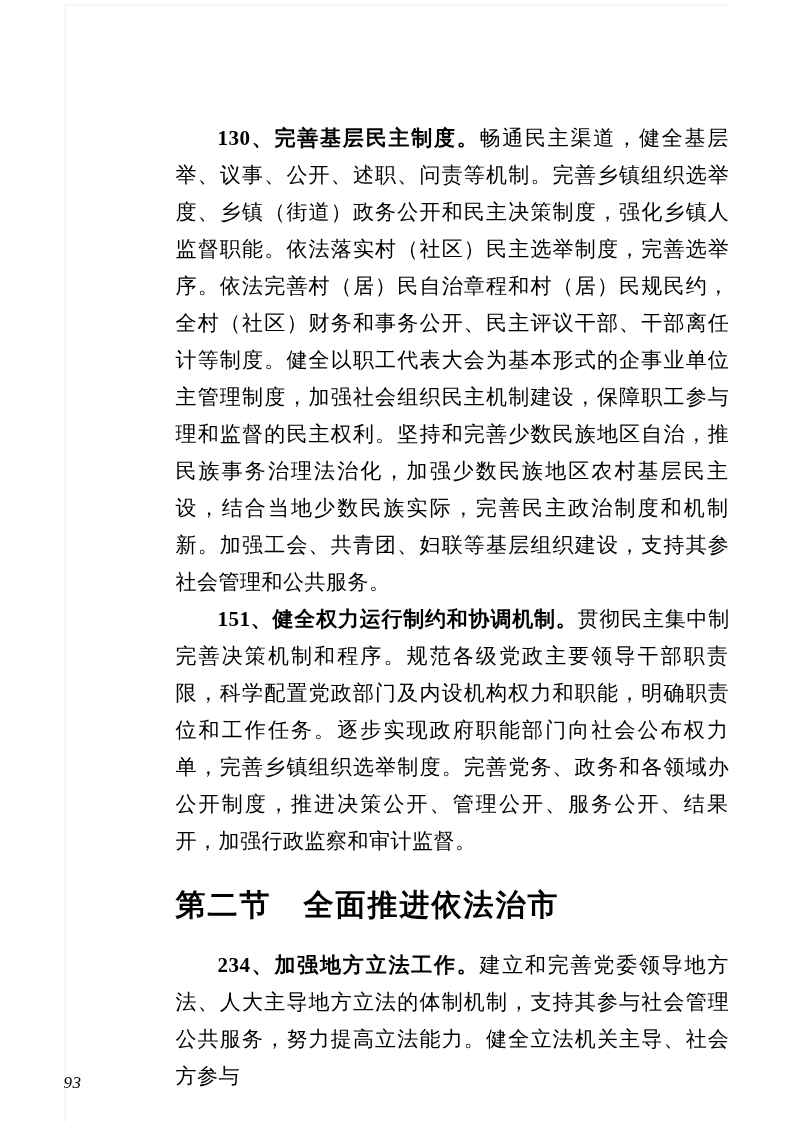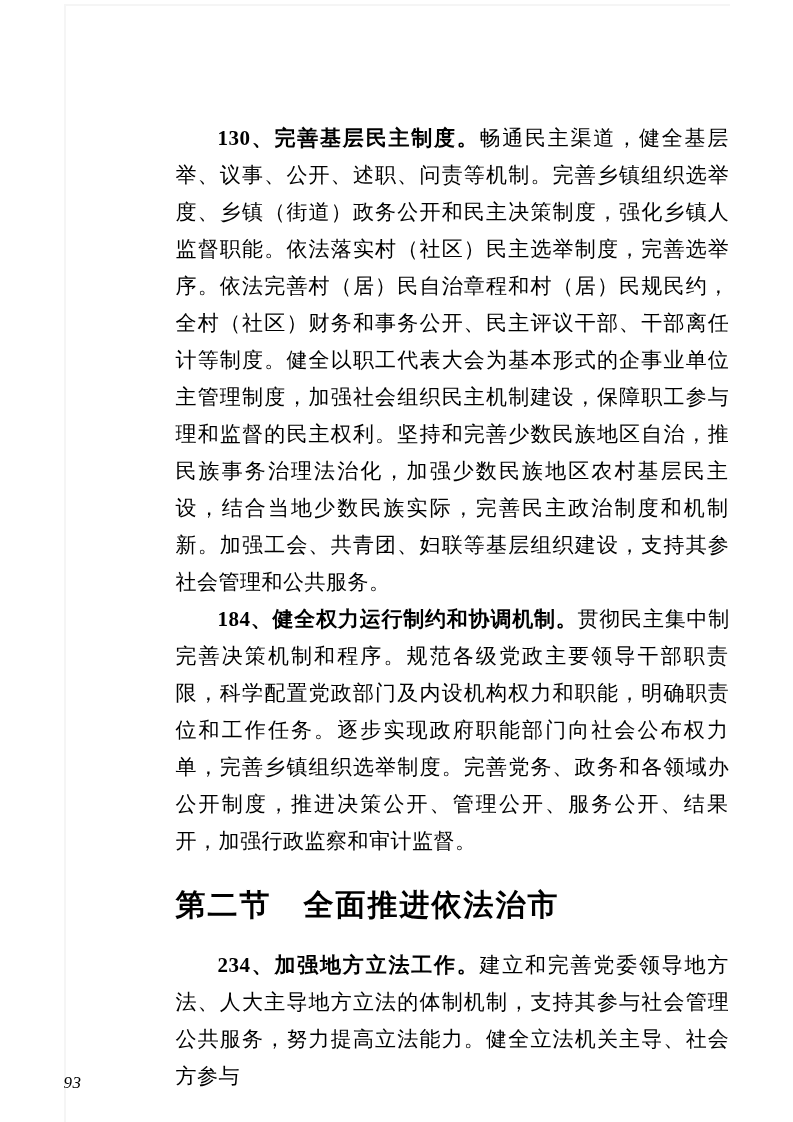--- a/index.html
+++ b/index.html
@@ -59,21 +59,21 @@
   }
 </style>
 </head>
 <body>
 
 <div class="page">
   <div class="content">
 
     <p class="para"><span class="para-lead">130、完善基层民主制度。</span><span>畅通民主渠道，健全基层选举、议事、公开、述职、问责等机制。完善乡镇组织选举制度、乡镇（街道）政务公开和民主决策制度，强化乡镇人大监督职能。依法落实村（社区）民主选举制度，完善选举程序。依法完善村（居）民自治章程和村（居）民规民约，健全村（社区）财务和事务公开、民主评议干部、干部离任审计等制度。健全以职工代表大会为基本形式的企事业单位民主管理制度，加强社会组织民主机制建设，保障职工参与管理和监督的民主权利。坚持和完善少数民族地区自治，推进民族事务治理法治化，加强少数民族地区农村基层民主建设，结合当地少数民族实际，完善民主政治制度和机制创新。加强工会、共青团、妇联等基层组织建设，支持其参与社会管理和公共服务。</span></p>
 
-    <p class="para"><span class="para-lead">184、健全权力运行制约和协调机制。</span><span>贯彻民主集中制，完善决策机制和程序。规范各级党政主要领导干部职责权限，科学配置党政部门及内设机构权力和职能，明确职责定位和工作任务。逐步实现政府职能部门向社会公布权力清单，完善乡镇组织选举制度。完善党务、政务和各领域办事公开制度，推进决策公开、管理公开、服务公开、结果公开，加强行政监察和审计监督。</span></p>
+    <p class="para"><span class="para-lead">151、健全权力运行制约和协调机制。</span><span>贯彻民主集中制，完善决策机制和程序。规范各级党政主要领导干部职责权限，科学配置党政部门及内设机构权力和职能，明确职责定位和工作任务。逐步实现政府职能部门向社会公布权力清单，完善乡镇组织选举制度。完善党务、政务和各领域办事公开制度，推进决策公开、管理公开、服务公开、结果公开，加强行政监察和审计监督。</span></p>
 
     <h2 class="section-heading">第二节　全面推进依法治市</h2>
 
     <p class="para"><span class="para-lead">234、加强地方立法工作。</span><span>建立和完善党委领导地方立法、人大主导地方立法的体制机制，支持其参与社会管理和公共服务，努力提高立法能力。健全立法机关主导、社会各方参与</span></p>
 
   </div>
 
   <div class="page-number">93</div>
 </div>
 

